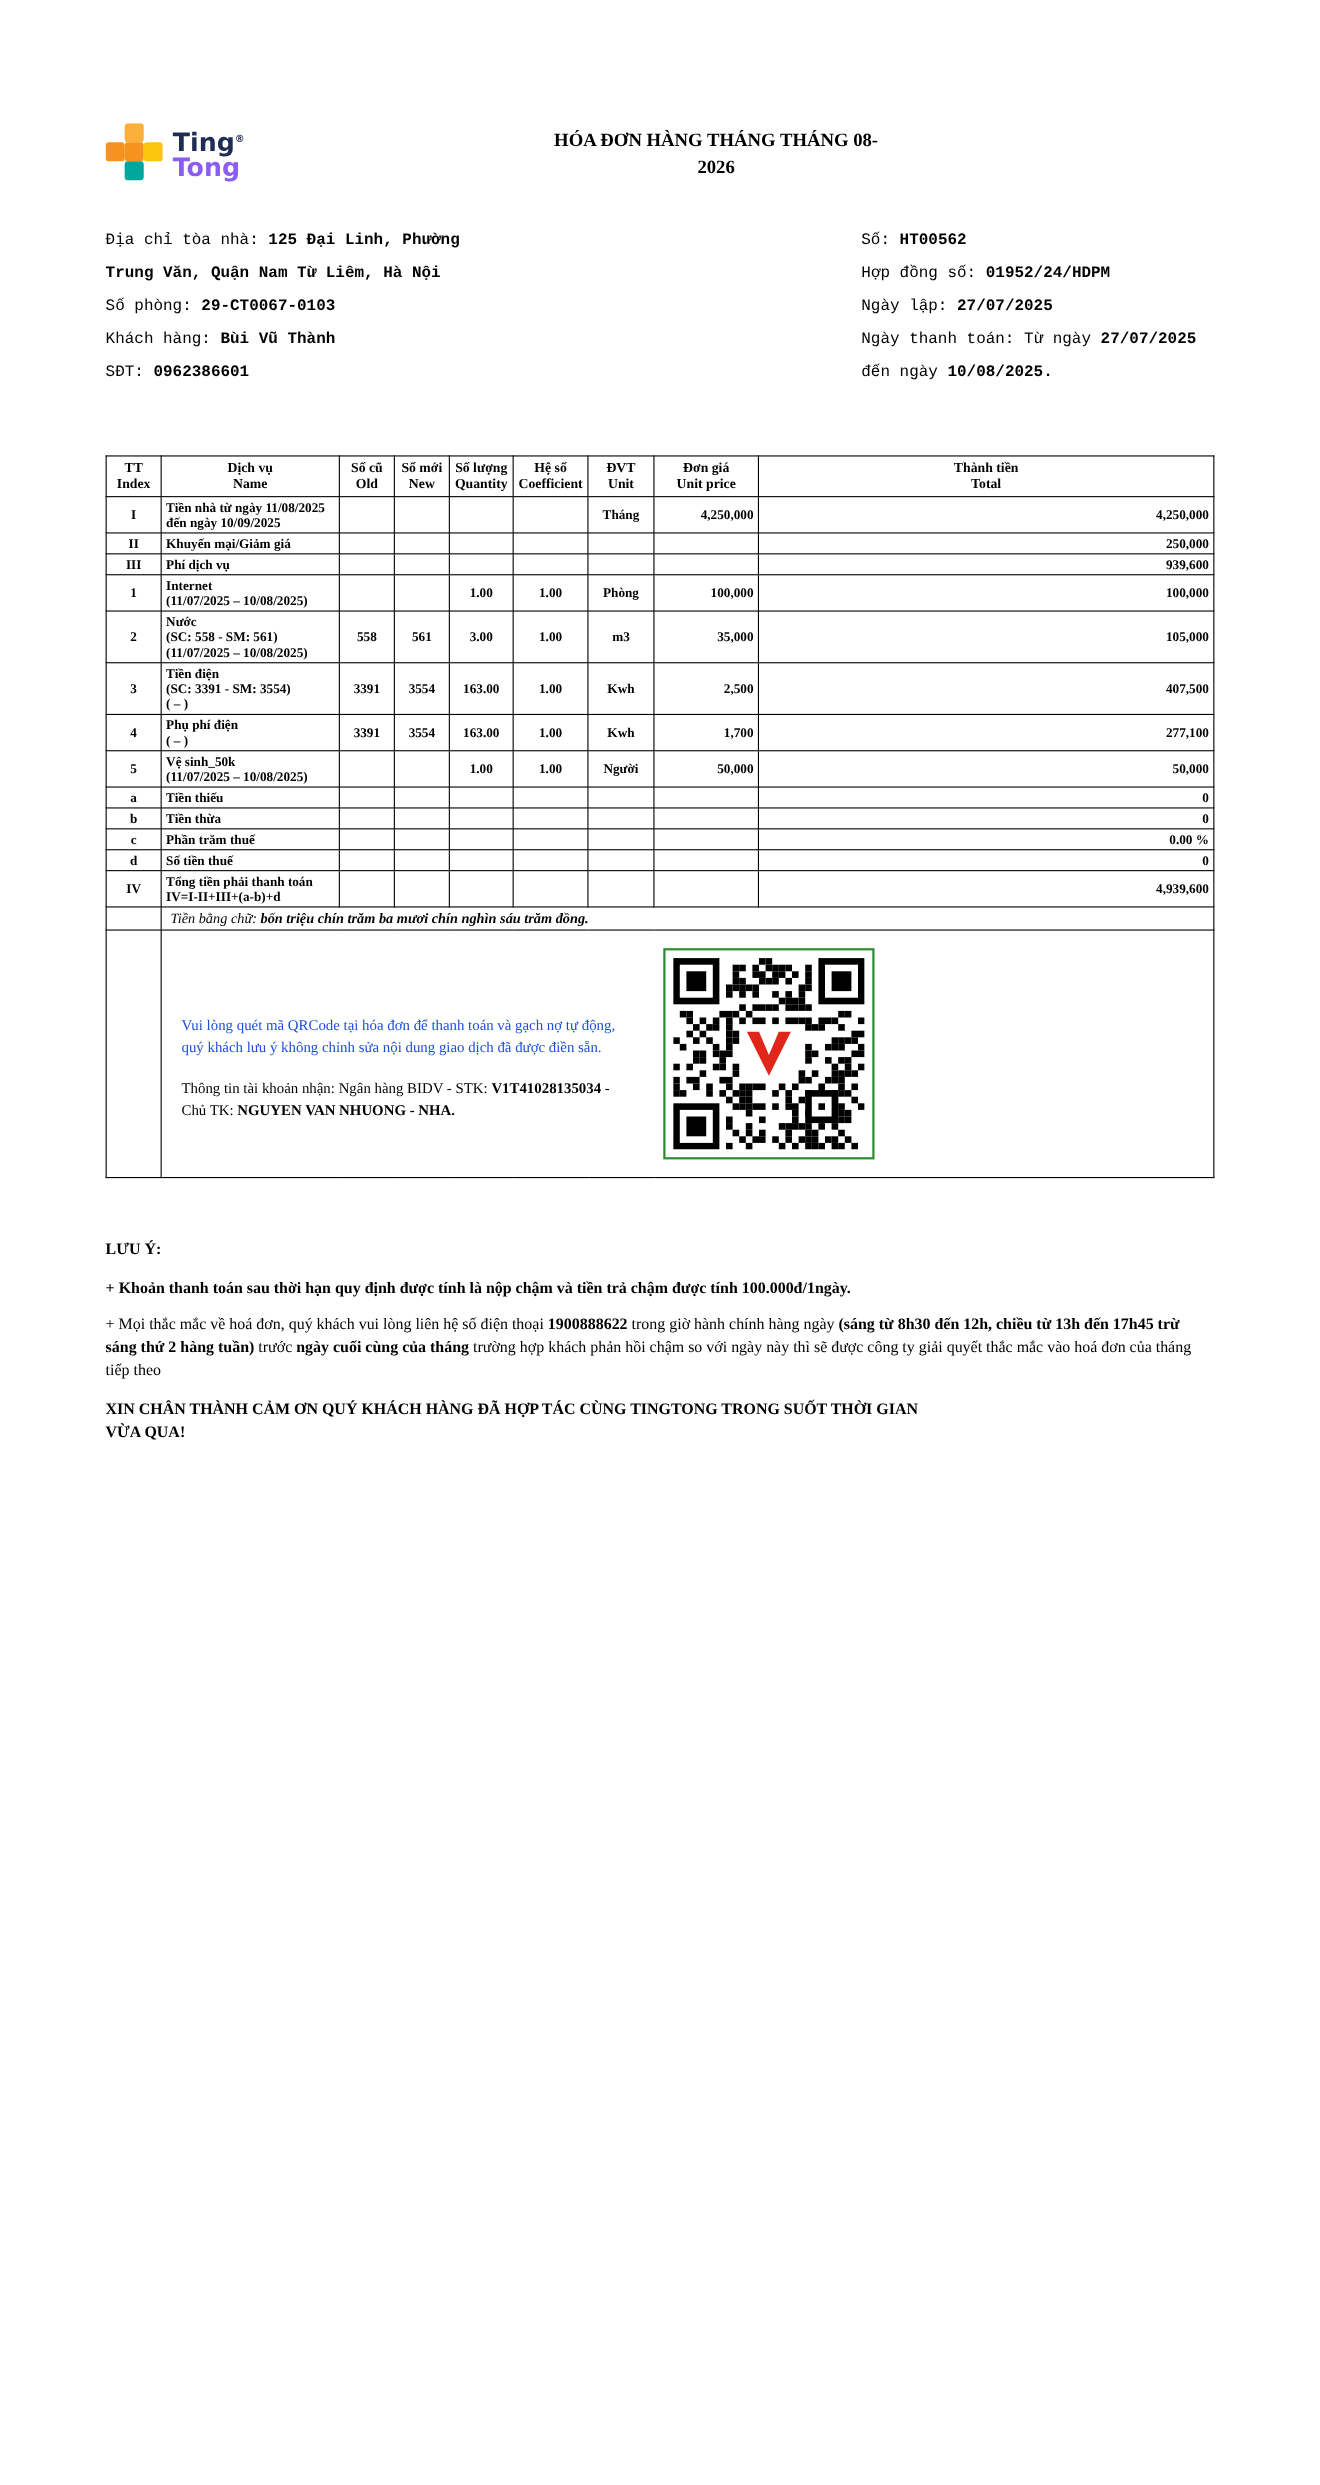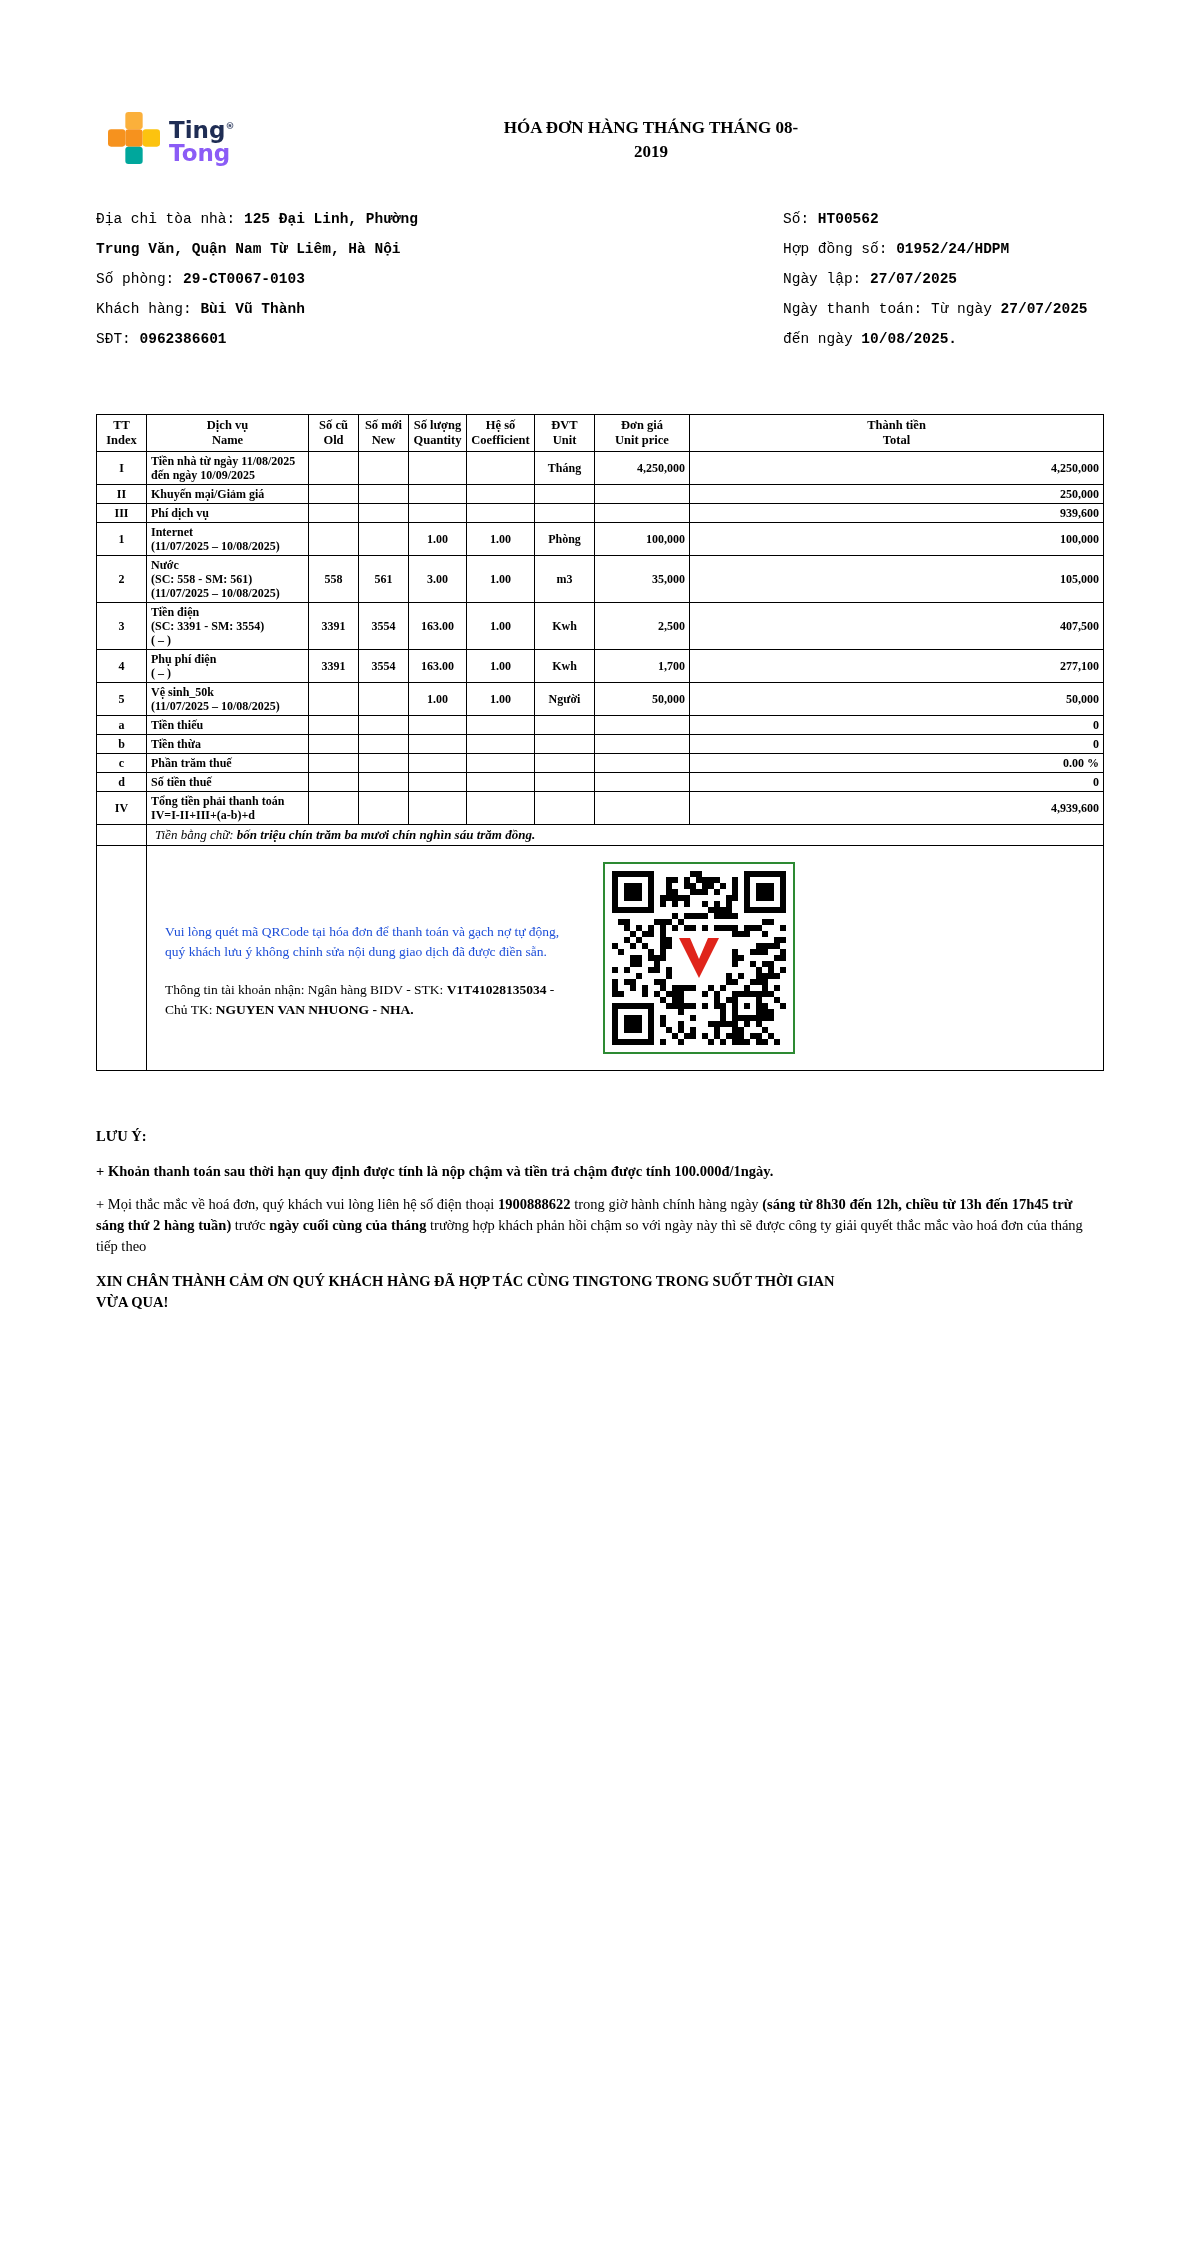--- a/index.html
+++ b/index.html
@@ -7,21 +7,21 @@
   body {
     width:1200px; min-height:2259px;
     font-family:"Liberation Serif","DejaVu Serif",serif;
     color:#000; position:relative;
   }
   .b { font-weight:700; }
   .page { padding:112px 97px 0 96px; }
 
   
   .top-row { position:relative; height:60px; }
-  .logo { display:flex; align-items:center; gap:9px; position:absolute; left:12px; top:0; }
+  .logo { display:flex; align-items:center; gap:9px; position:absolute; left:0; top:0; }
   .logo-text { font-family:"DejaVu Sans","Liberation Sans",sans-serif; font-weight:700; font-size:23px; line-height:23px; }
   .logo-text sup { font-size:9px; font-weight:700; }
   .invoice-title { position:absolute; left:360px; top:4px; width:390px; text-align:center;
     font-weight:700; font-size:17px; line-height:24px; }
 
   
   .info { display:flex; justify-content:space-between; margin-top:32px; }
   .info-left { width:352px; font-size:14.5px; }
   .info-right { width:320px; font-size:14.5px; text-align:left; }
   .info-line { line-height:30px;font-family:Liberation Mono, monospace; }
@@ -69,21 +69,21 @@
           <rect x="17" y="34" width="17" height="17" rx="3" fill="#00a79c"></rect>
         </svg>
       </span>
       <span class="logo-text">
         <div style="color: rgb(31, 45, 84);"><span>Ting</span><sup>®</sup></div>
         <div style="color: #8b5cf6;">Tong</div>
       </span>
     </div>
     <div class="invoice-title">
       <div>HÓA ĐƠN HÀNG THÁNG THÁNG 08-</div>
-      <div>2019</div>
+      <div>2026</div>
     </div>
   </div>
 
   <div class="info">
     <div class="info-left" id="info-left">
         <div class="info-line"><span>Địa chỉ tòa nhà: </span><span class="b">125 Đại Linh, Phường Trung Văn, Quận Nam Từ Liêm, Hà Nội</span></div>
         <div class="info-line"><span>Số phòng: </span><span class="b">29-CT0067-0103</span></div>
         <div class="info-line"><span>Khách hàng: </span><span class="b">Bùi Vũ Thành</span></div>
         <div class="info-line"><span>SĐT: </span><span class="b">0962386601</span></div>
       </div>

